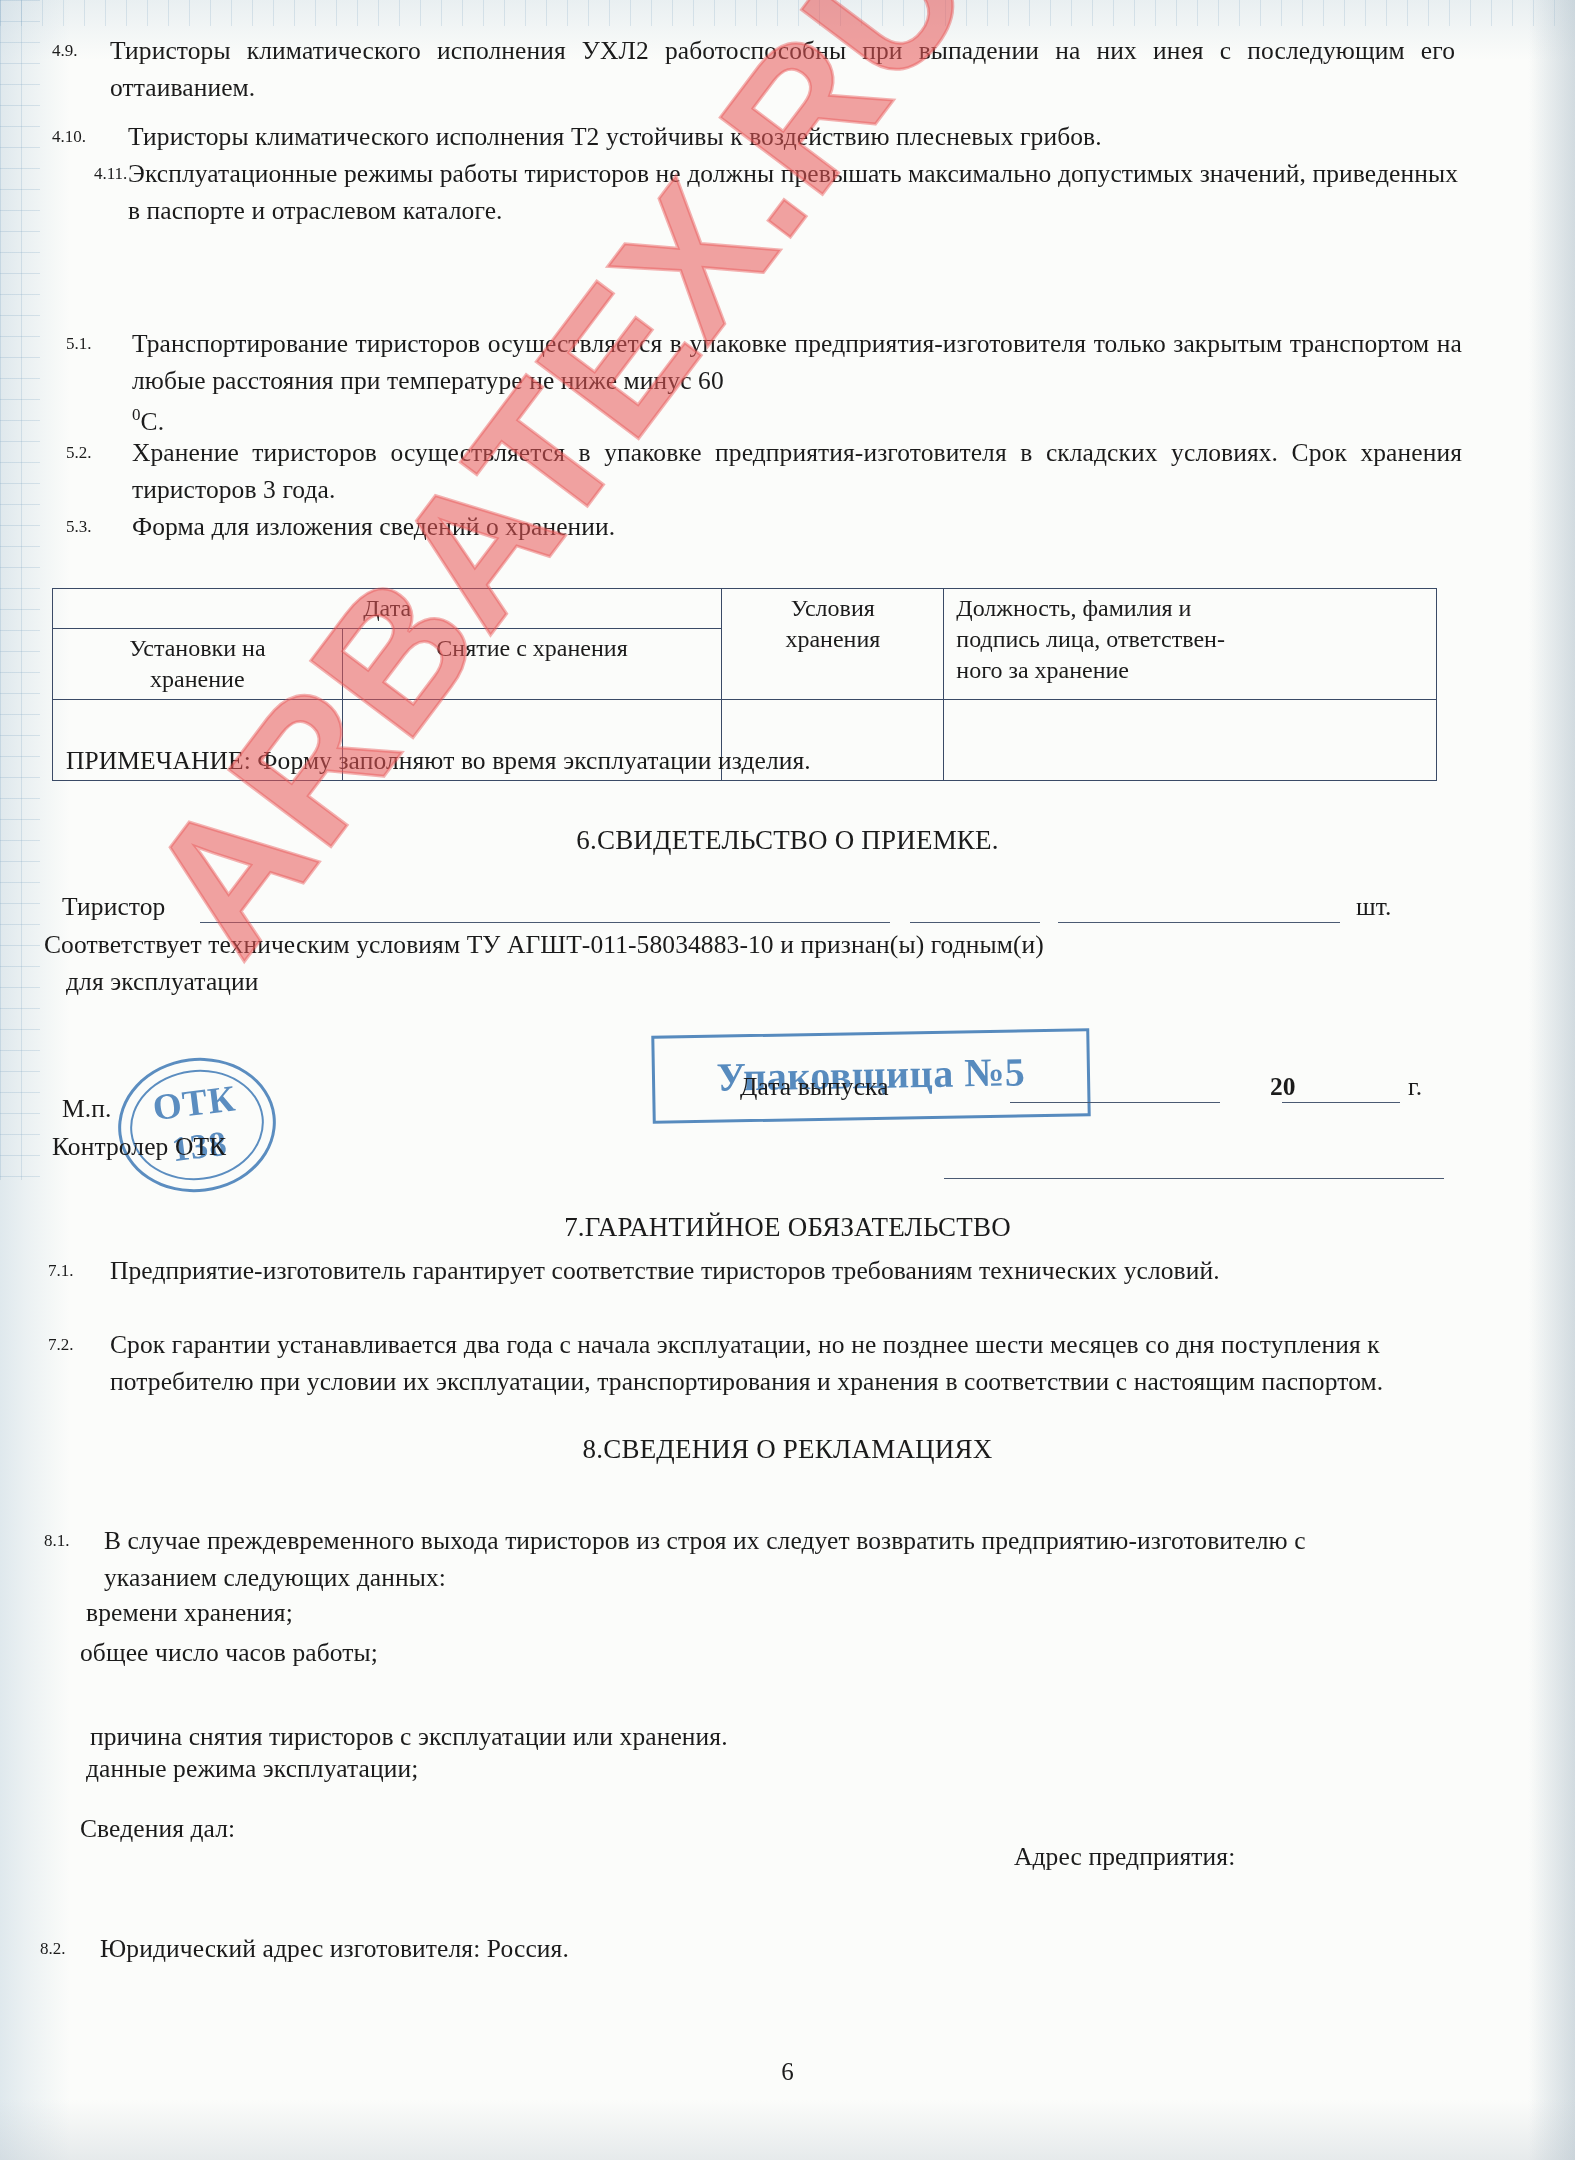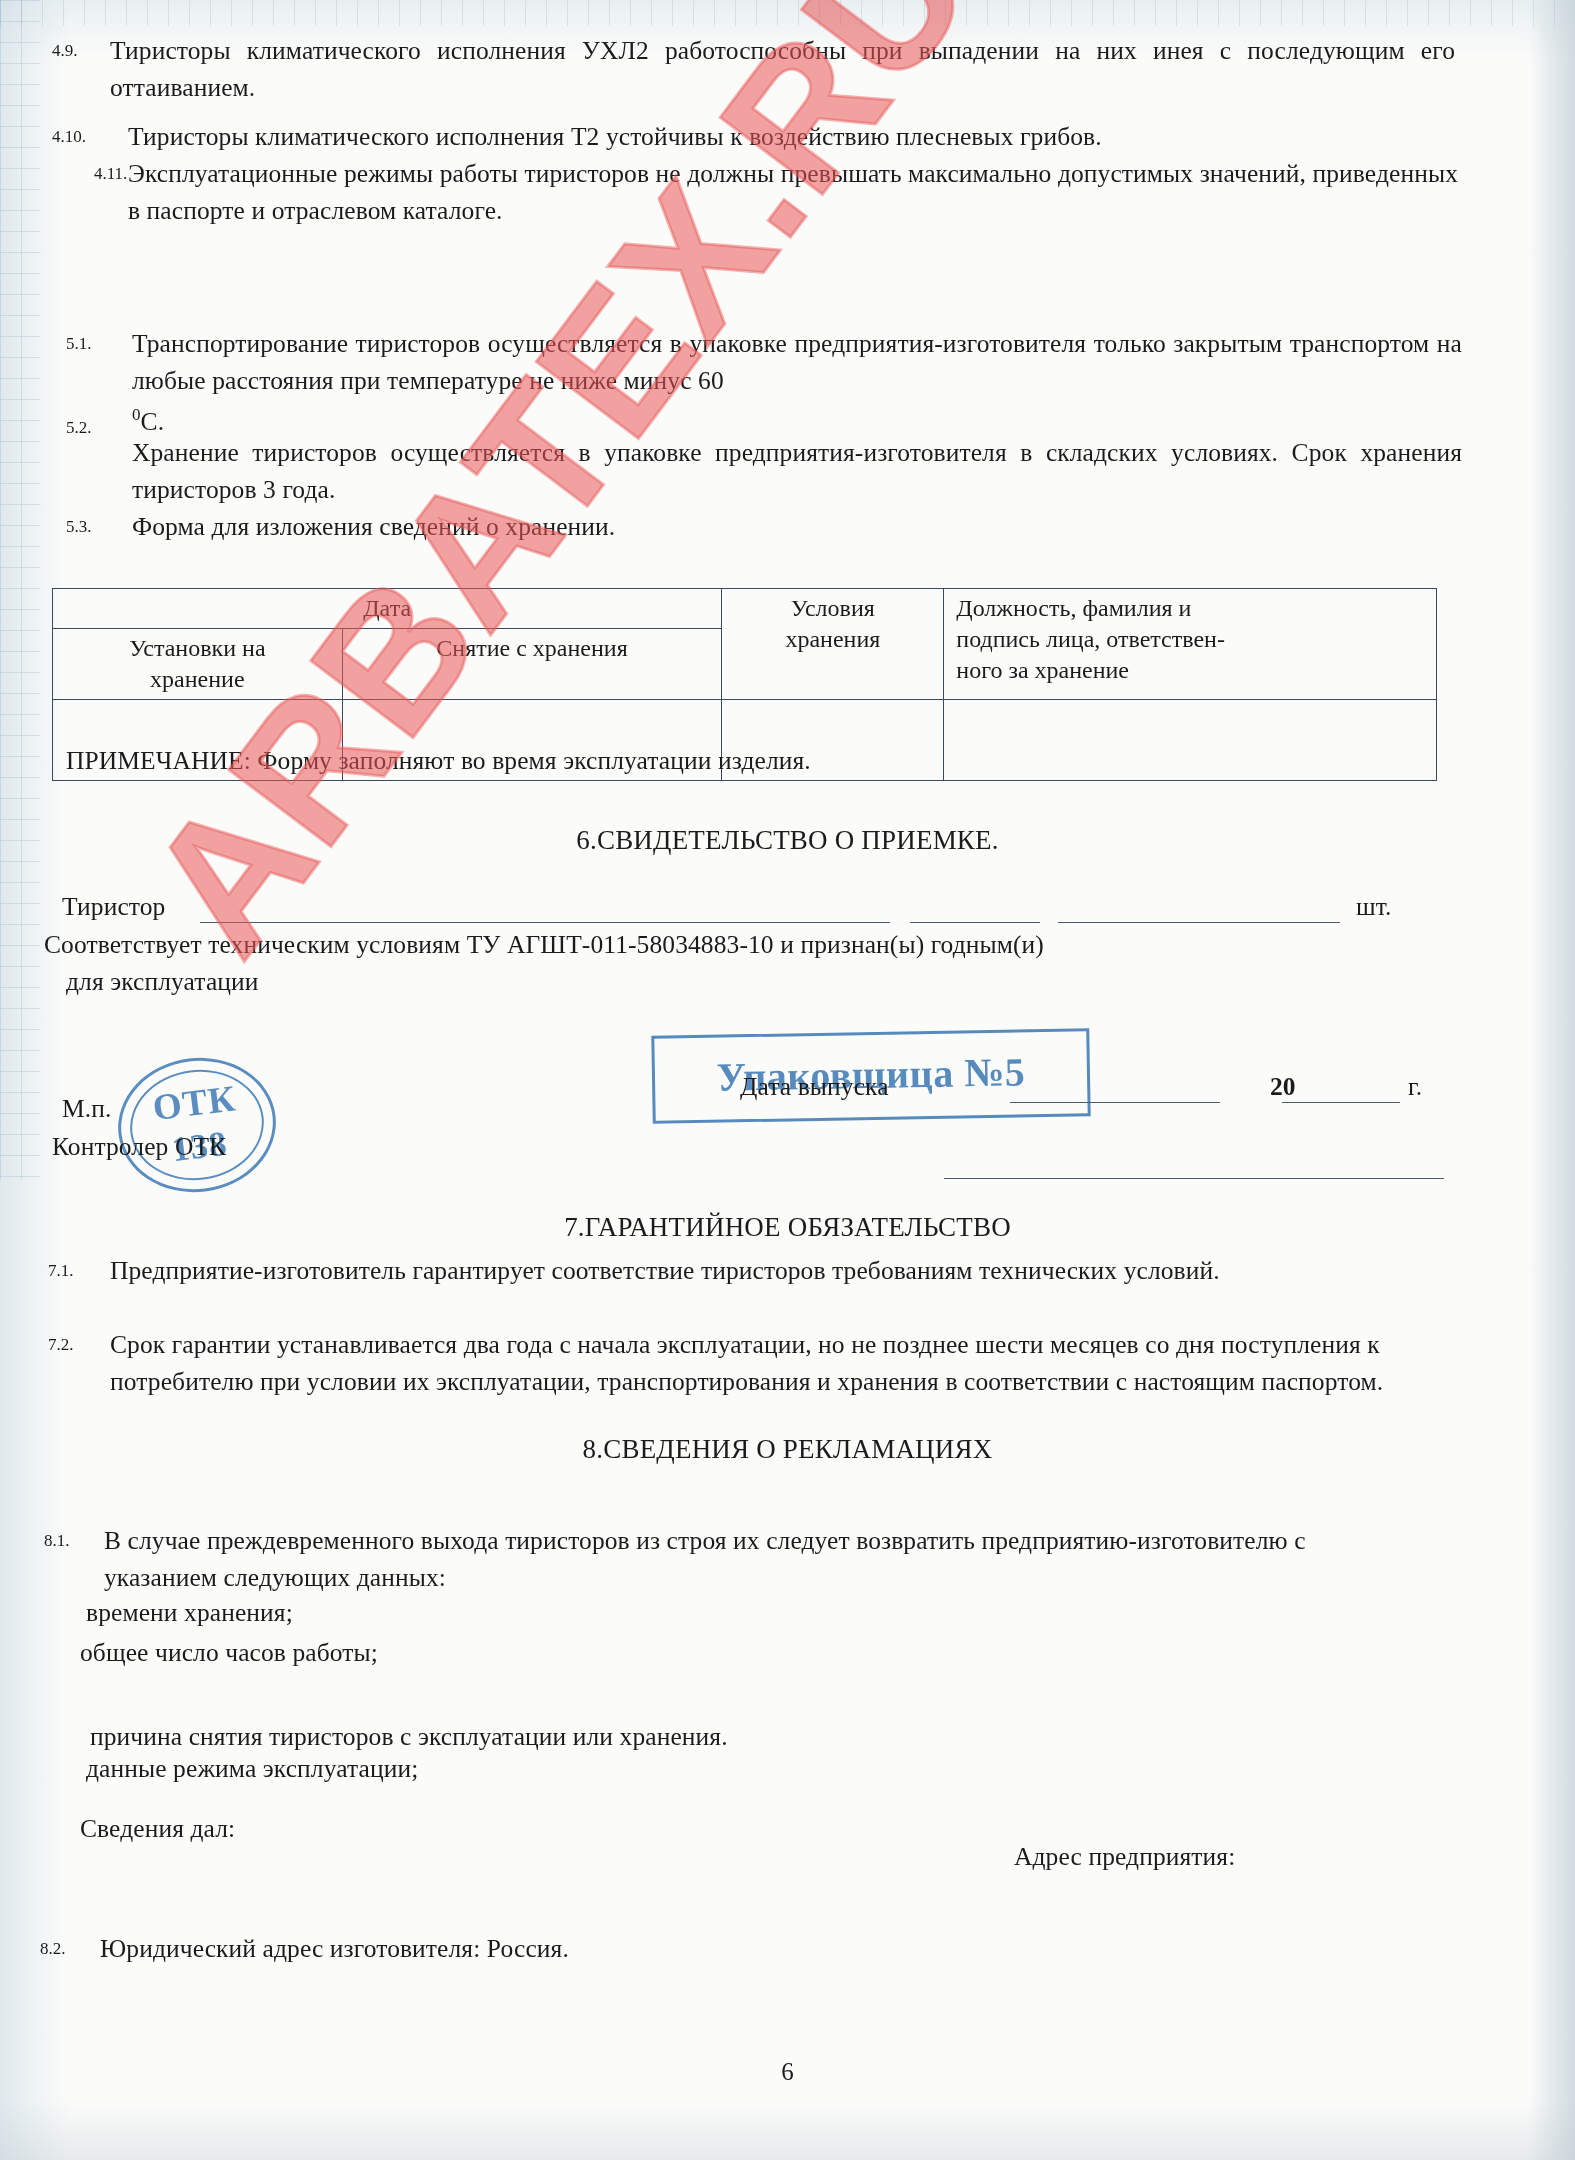--- a/index.html
+++ b/index.html
@@ -232,21 +232,21 @@
     <div class="para" style="left:128px; top:118px; width:1330px;">Тиристоры климатического исполнения Т2 устойчивы к воздействию плесневых грибов.</div>
 
     <div class="num" style="left:52px; top:155px;margin-left:42px;">4.11.</div>
     <div class="para" style="left:128px; top:155px; width:1330px;">Эксплуатационные режимы работы тиристоров не должны превышать максимально допустимых значений, приведенных в паспорте и отраслевом каталоге.</div>
 
 
     <div class="num" style="left:66px; top:325px;">5.1.</div>
     <div class="para justify" style="left:132px; top:325px; width:1330px; text-align:justify;">Транспортирование тиристоров осуществляется в упаковке предприятия-изготовителя только закрытым транспортом на любые расстояния при температуре не ниже минус 60</div>
     <div class="para" style="left:132px; top:396px;"><span class="sup-deg">0</span><span>С.</span></div>
 
-    <div class="num" style="left:66px; top:409px;">5.2.</div>
+    <div class="num" style="left:66px; top:434px;">5.2.</div>
     <div class="para justify" style="left:132px; top:434px; width:1330px;">Хранение тиристоров осуществляется в упаковке предприятия-изготовителя в складских условиях. Срок хранения тиристоров 3 года.</div>
 
     <div class="num" style="left:66px; top:508px;">5.3.</div>
     <div class="para" style="left:132px; top:508px; width:1000px;">Форма для изложения сведений о хранении.</div>
 
     <table id="storage-table">
       <tbody>
           <tr>
         <td colspan="2">Дата</td>
         <td rowspan="2">Условия<br>хранения</td>

